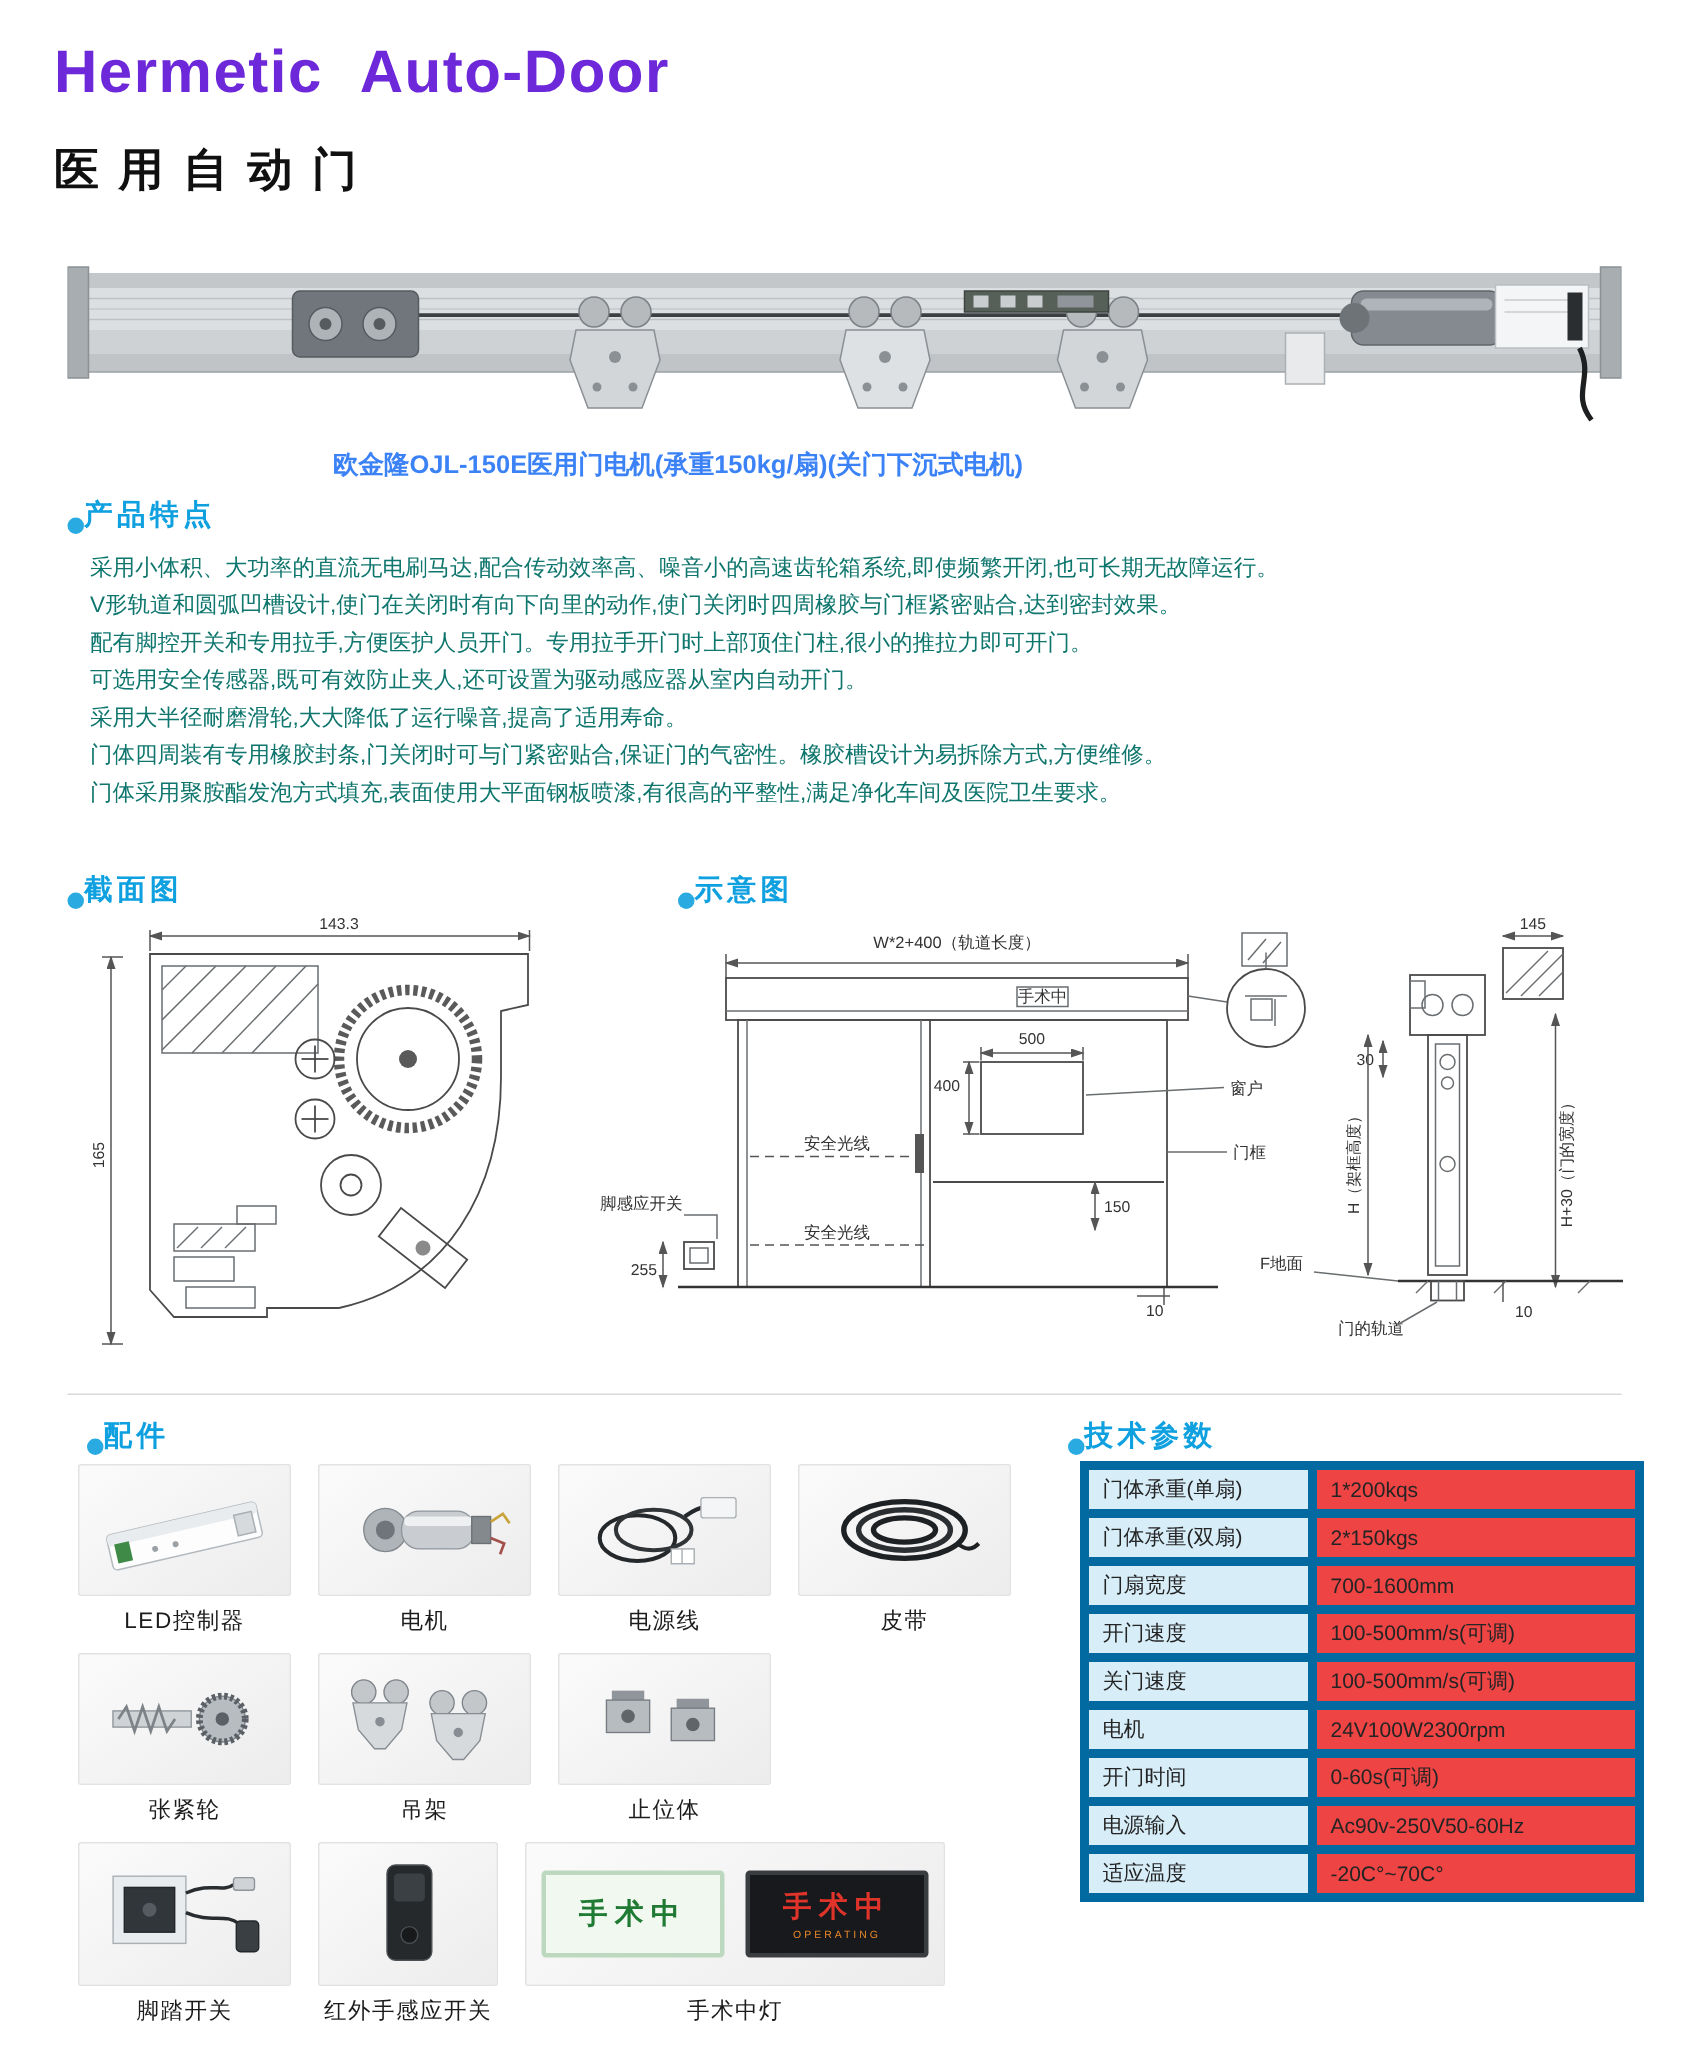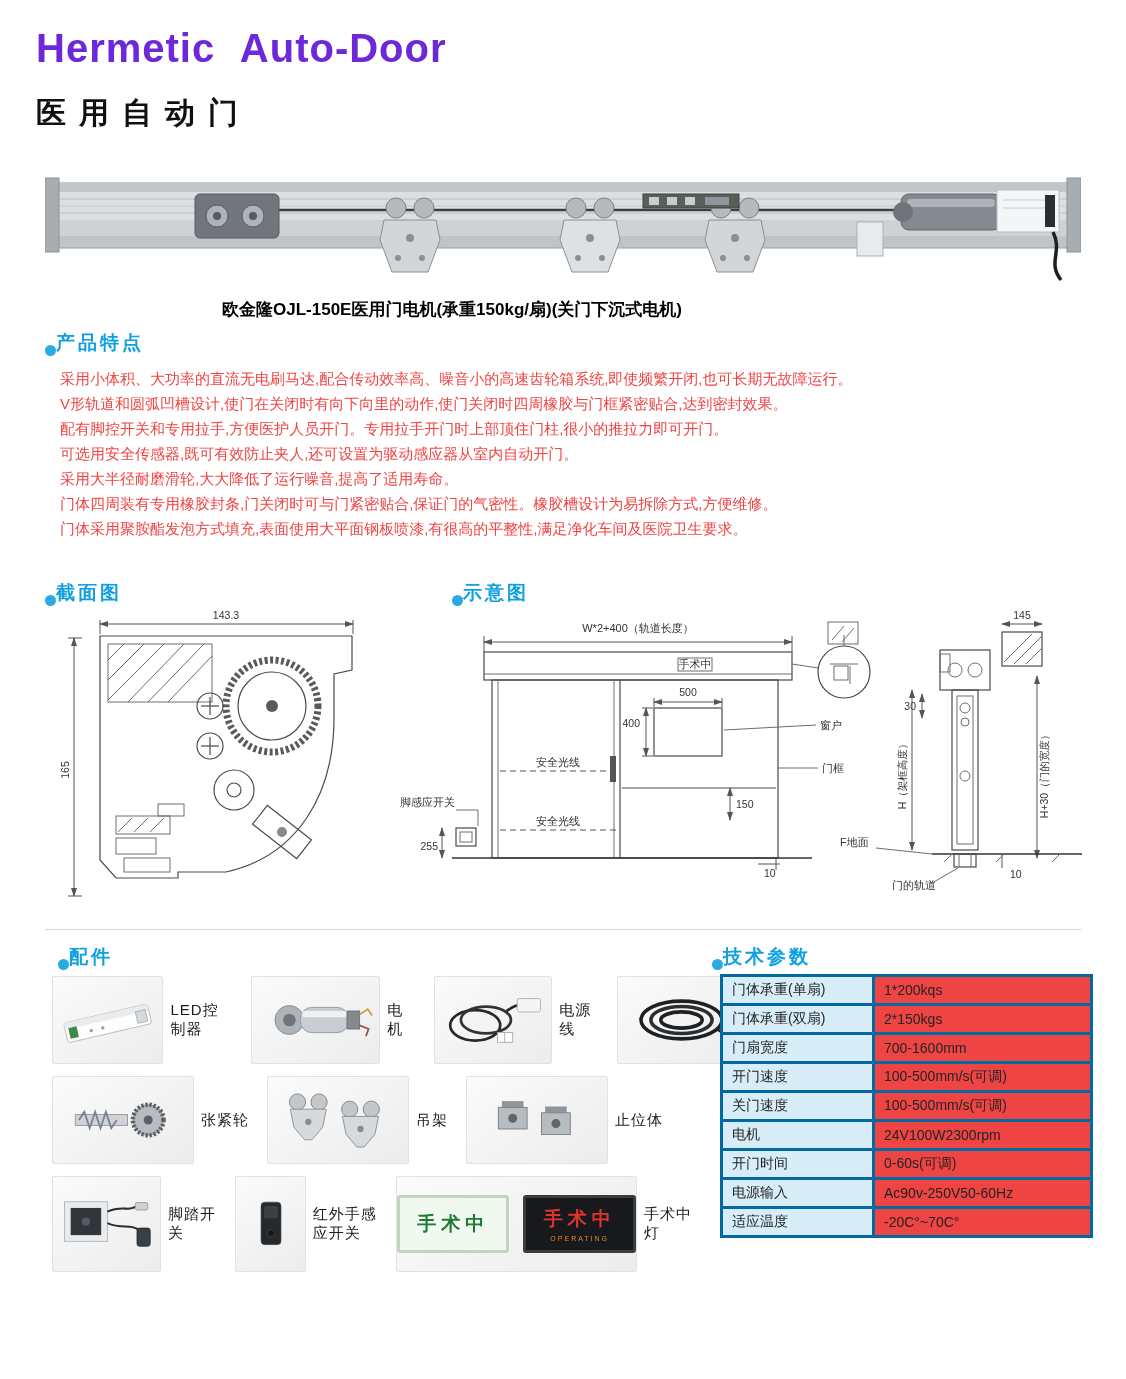--- a/index.html
+++ b/index.html
@@ -4,59 +4,59 @@
 <style>
   *{margin:0;padding:0;box-sizing:border-box}
   html,body{background:#fff}
   body{font-family:"Liberation Sans","DejaVu Sans",sans-serif;color:#222}
   .page{position:relative;width:1126px;height:1379px;background:#fff;overflow:hidden;margin:0 auto}
   .abs{position:absolute}
 
   .title-en{font-size:40px;font-weight:bold;color:#6d28d9;letter-spacing:1px;word-spacing:14px}
   .title-cn{font-size:30px;font-weight:bold;color:#101010;letter-spacing:13px;margin-top:22px}
 
-  .caption{width:904px;text-align:center;font-size:17px;font-weight:bold;color:#000000}
+  .caption{width:904px;text-align:center;font-size:17px;font-weight:bold;color:#3b82f6}
 
   .sec-head{display:flex;align-items:flex-end;}
   .dot{width:11px;height:11px;border-radius:50%;background:#29abe2;flex:0 0 auto}
   .sec-title{font-size:19px;font-weight:bold;color:#0fa0e0;letter-spacing:3px}
 
-  .features p{font-size:15px;line-height:25px;color:#ef4444}
+  .features p{font-size:15px;line-height:25px;color:#0f766e}
 
   .hr{height:1px;background:#d9d9d9}
 
   
   svg text{font-family:"Liberation Sans","DejaVu Sans",sans-serif}
   .thin{stroke:#4a4a4a;stroke-width:1.2;fill:none}
   .thin2{stroke:#6a6e71;stroke-width:1;fill:none}
   .dim{stroke:#555;stroke-width:1;fill:none}
   .dash{stroke:#555;stroke-width:1;fill:none;stroke-dasharray:6 4}
   .lbl{font-size:11px;fill:#333}
   .num{font-size:10.5px;fill:#333}
 
   
   .acc-grid{display:flex;flex-direction:column;gap:12px;width:640px}
   .acc-row{display:flex;gap:18px}
-  .acc-item{display:flex;flex-direction:row;align-items:center;gap:7px}
+  .acc-item{display:flex;flex-direction:column;align-items:center;gap:7px}
   .acc-box{height:88px;width:142px;background:linear-gradient(145deg,#fbfbfb,#ececed);
            border:1px solid #e2e2e2;border-radius:2px;display:flex;align-items:center;justify-content:center;overflow:hidden}
   .acc-box.tall{height:96px}
   .acc-box.narrow{width:120px}
   .acc-box.wide{width:280px;gap:14px}
   .acc-label{font-size:15px;color:#1c1c1c;letter-spacing:1px}
 
   .sign{display:flex;flex-direction:column;align-items:center;justify-content:center;width:122px;height:58px;border-radius:3px}
   .sign.green{background:#f0f8ef;border:3px solid #bcd9c0;color:#1f7a33}
   .sign.dark{background:#17191c;border:3px solid #3a3d40;color:#e0342a}
   .sign .cn{font-size:19px;font-weight:bold;letter-spacing:5px}
   .sign .sub{font-size:7px;letter-spacing:2px;color:#e8882a;margin-top:3px}
 
   
   table.specs{border-collapse:collapse}
-  .specs td{border:3px solid #0369a1;font-size:14px;color:#242424;padding:4px 9px;height:28px}
+  .specs td{border:6px solid #0369a1;font-size:14px;color:#242424;padding:4px 9px;height:28px}
   .specs td.k{background:#d7edf8;width:152px}
   .specs td.v{width:218px;background:#ef4444}
 </style>
 </head>
 <body>
 
 <div class="page">
 
   <div class="abs" style="left:36px;top:26px">
     <div class="title-en">Hermetic Auto-Door</div>

